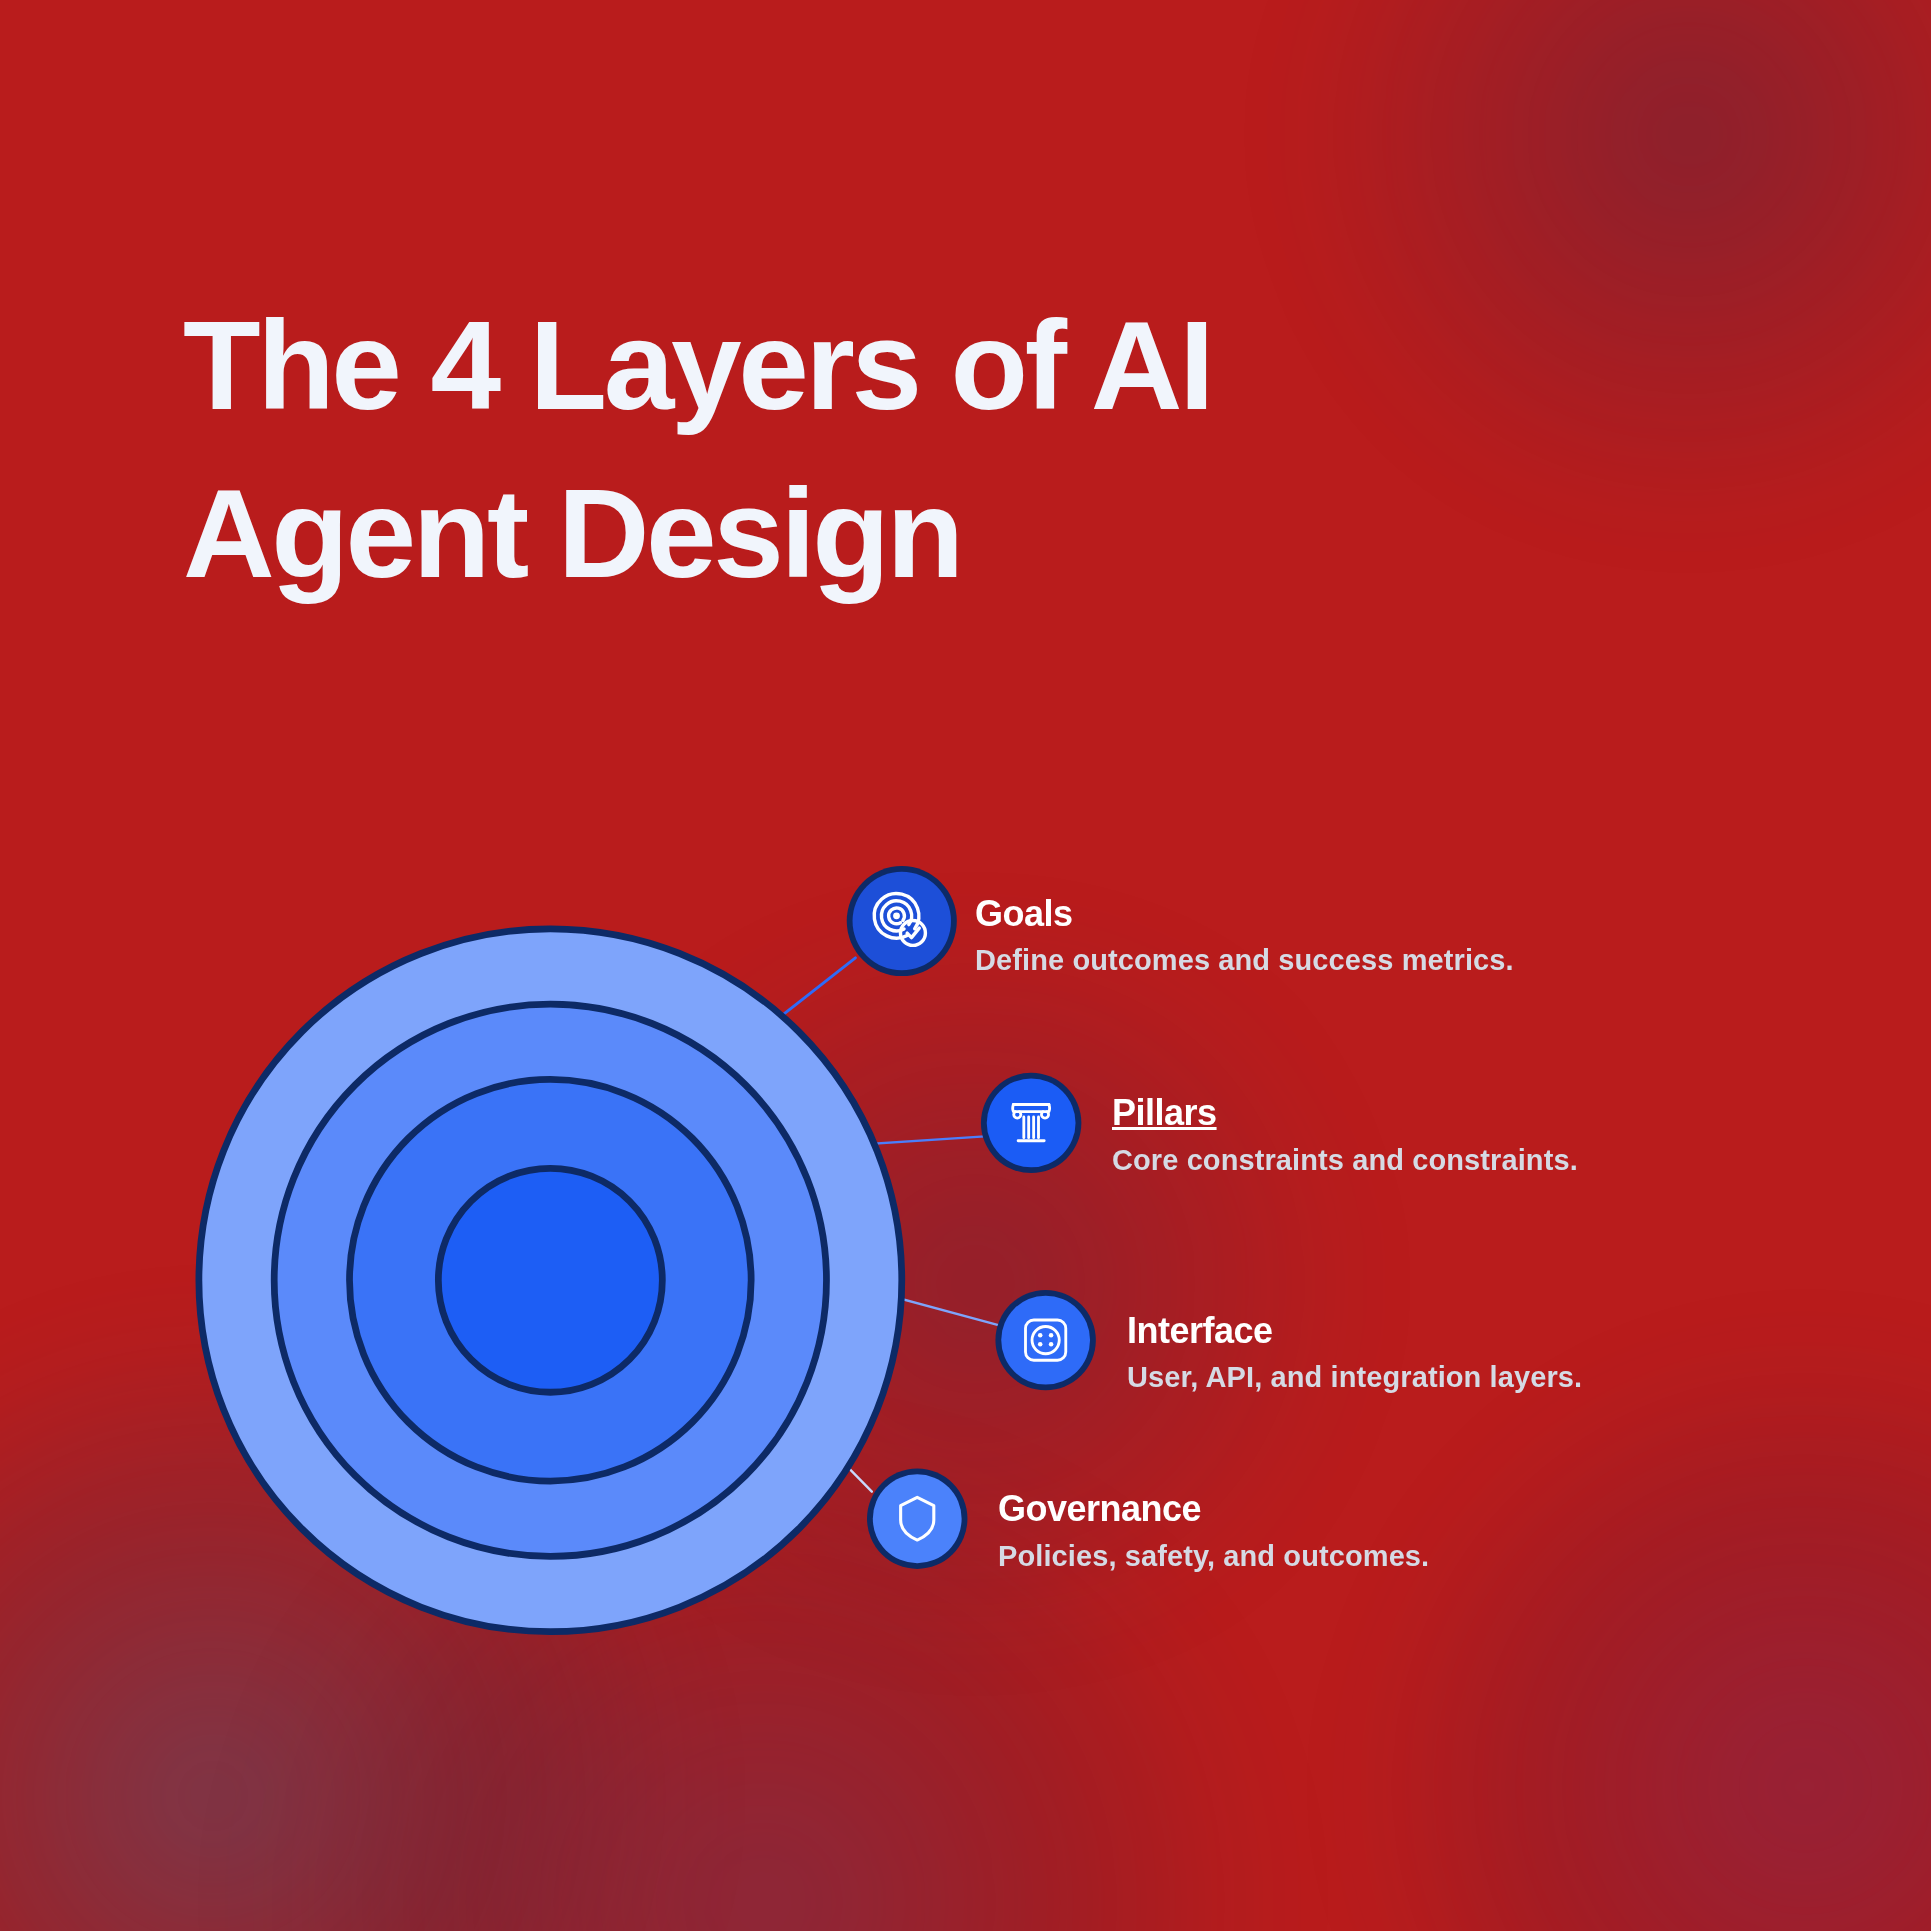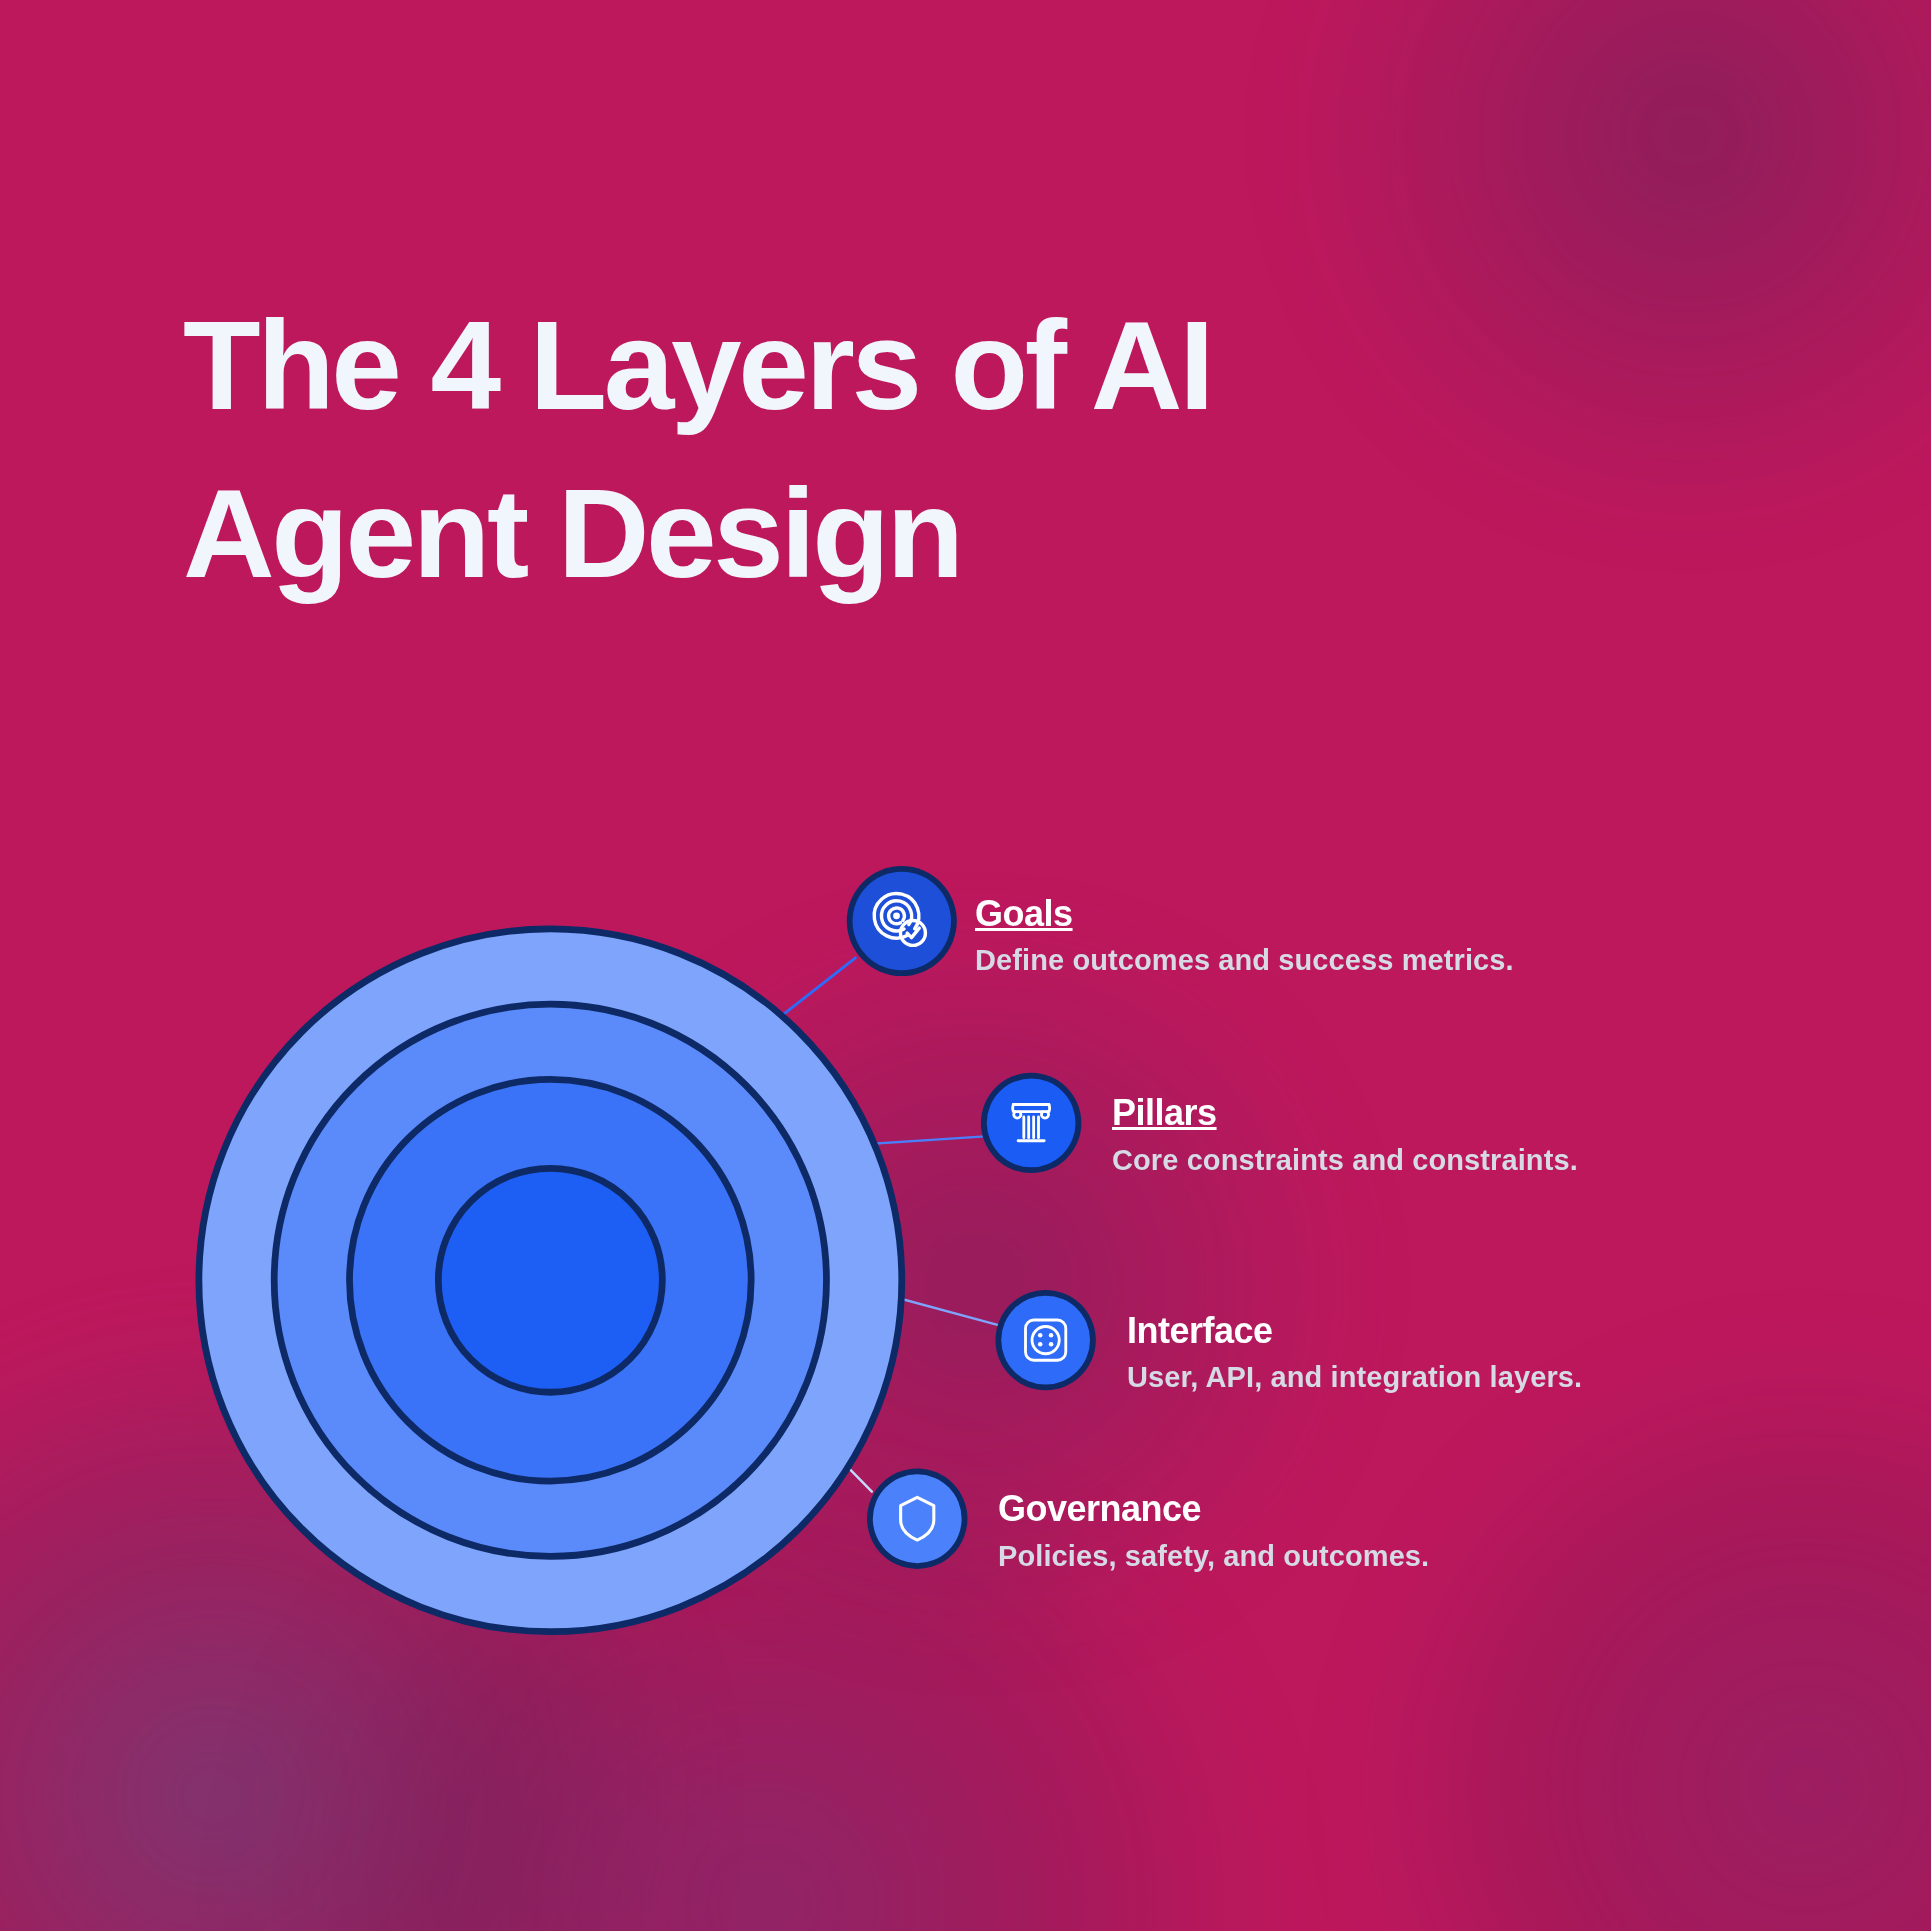--- a/index.html
+++ b/index.html
@@ -7,21 +7,21 @@
   html, body {
     width:1931px; height:1931px;
     background:#0c1018;
     font-family:"Liberation Sans", sans-serif;
     overflow:hidden;
   }
 
   #stage {
     position:relative;
     width:1931px; height:1931px;
-    background:#be185d;
+    background:#b91c1c;
     overflow:hidden;
   }
 
   
   .glow { position:absolute; border-radius:50%; pointer-events:none; }
   .glow-teal {
     left:-270px; bottom:-348px;
     width:966px; height:966px;
     background:radial-gradient(circle at 50% 50%, rgba(34,96,140,0.40) 0%, rgba(22,64,104,0.20) 40%, rgba(13,18,32,0) 72%);
     filter:blur(39px);
@@ -162,21 +162,21 @@
           <circle cx="950" cy="1573" r="46" fill="#4b82fb"></circle>
           <g>
             <path d="M 950 1550.92 L 932.8266666666667 1559.5066666666667 L 932.8266666666667 1574.2266666666667 Q 932.8266666666667 1587.72 950 1595.08 Q 967.1733333333333 1587.72 967.1733333333333 1574.2266666666667 L 967.1733333333333 1559.5066666666667 Z" fill="none" stroke="#ffffff" stroke-width="3.189333333333334" stroke-linejoin="round"></path>
           </g>
         </g>
       </g>
   </svg>
 
   <div id="legend">
       <div class="legend-row">
-        <div class="legend-label" style="left: 975px; top: 893px; text-decoration: underline;">Goals</div>
+        <div class="legend-label" style="left: 975px; top: 893px;">Goals</div>
         <div class="legend-desc" style="left: 975px; top: 944px;">Define outcomes and success metrics.</div>
       </div>
       <div class="legend-row">
         <div class="legend-label" style="left: 1112px; top: 1092px; text-decoration: underline;">Pillars</div>
         <div class="legend-desc" style="left: 1112px; top: 1144px;">Core constraints and constraints.</div>
       </div>
       <div class="legend-row">
         <div class="legend-label" style="left: 1127px; top: 1310px;">Interface</div>
         <div class="legend-desc" style="left: 1127px; top: 1361px;">User, API, and integration layers.</div>
       </div>

